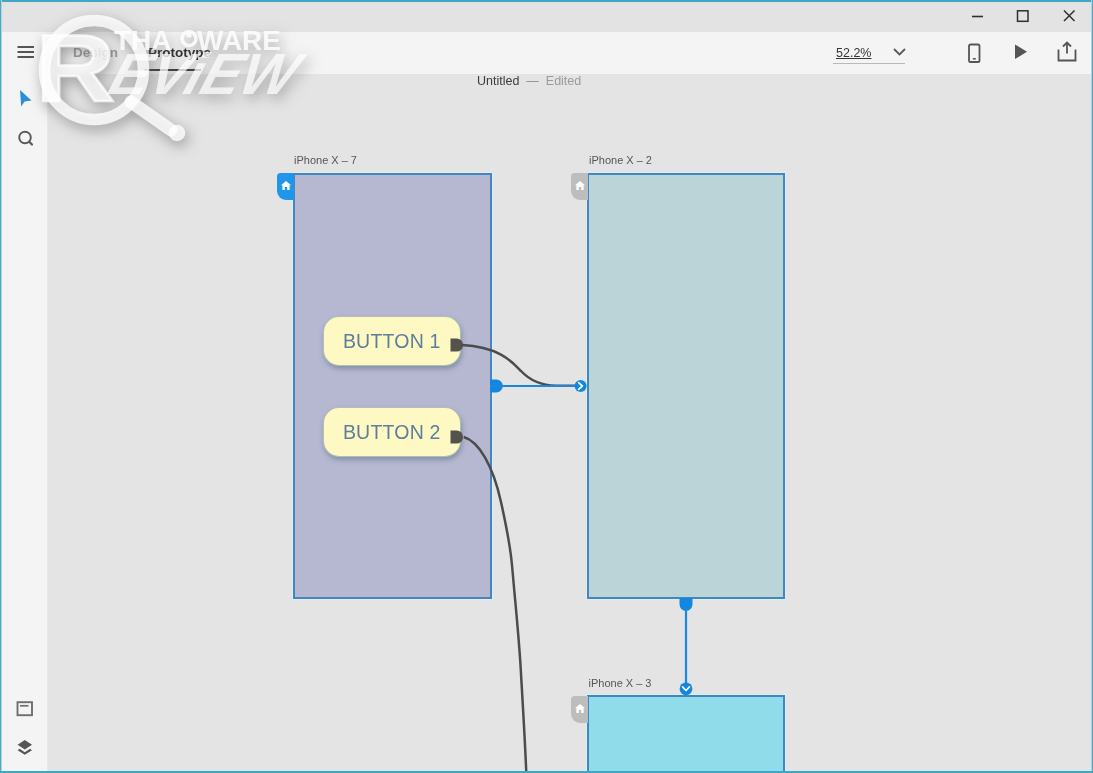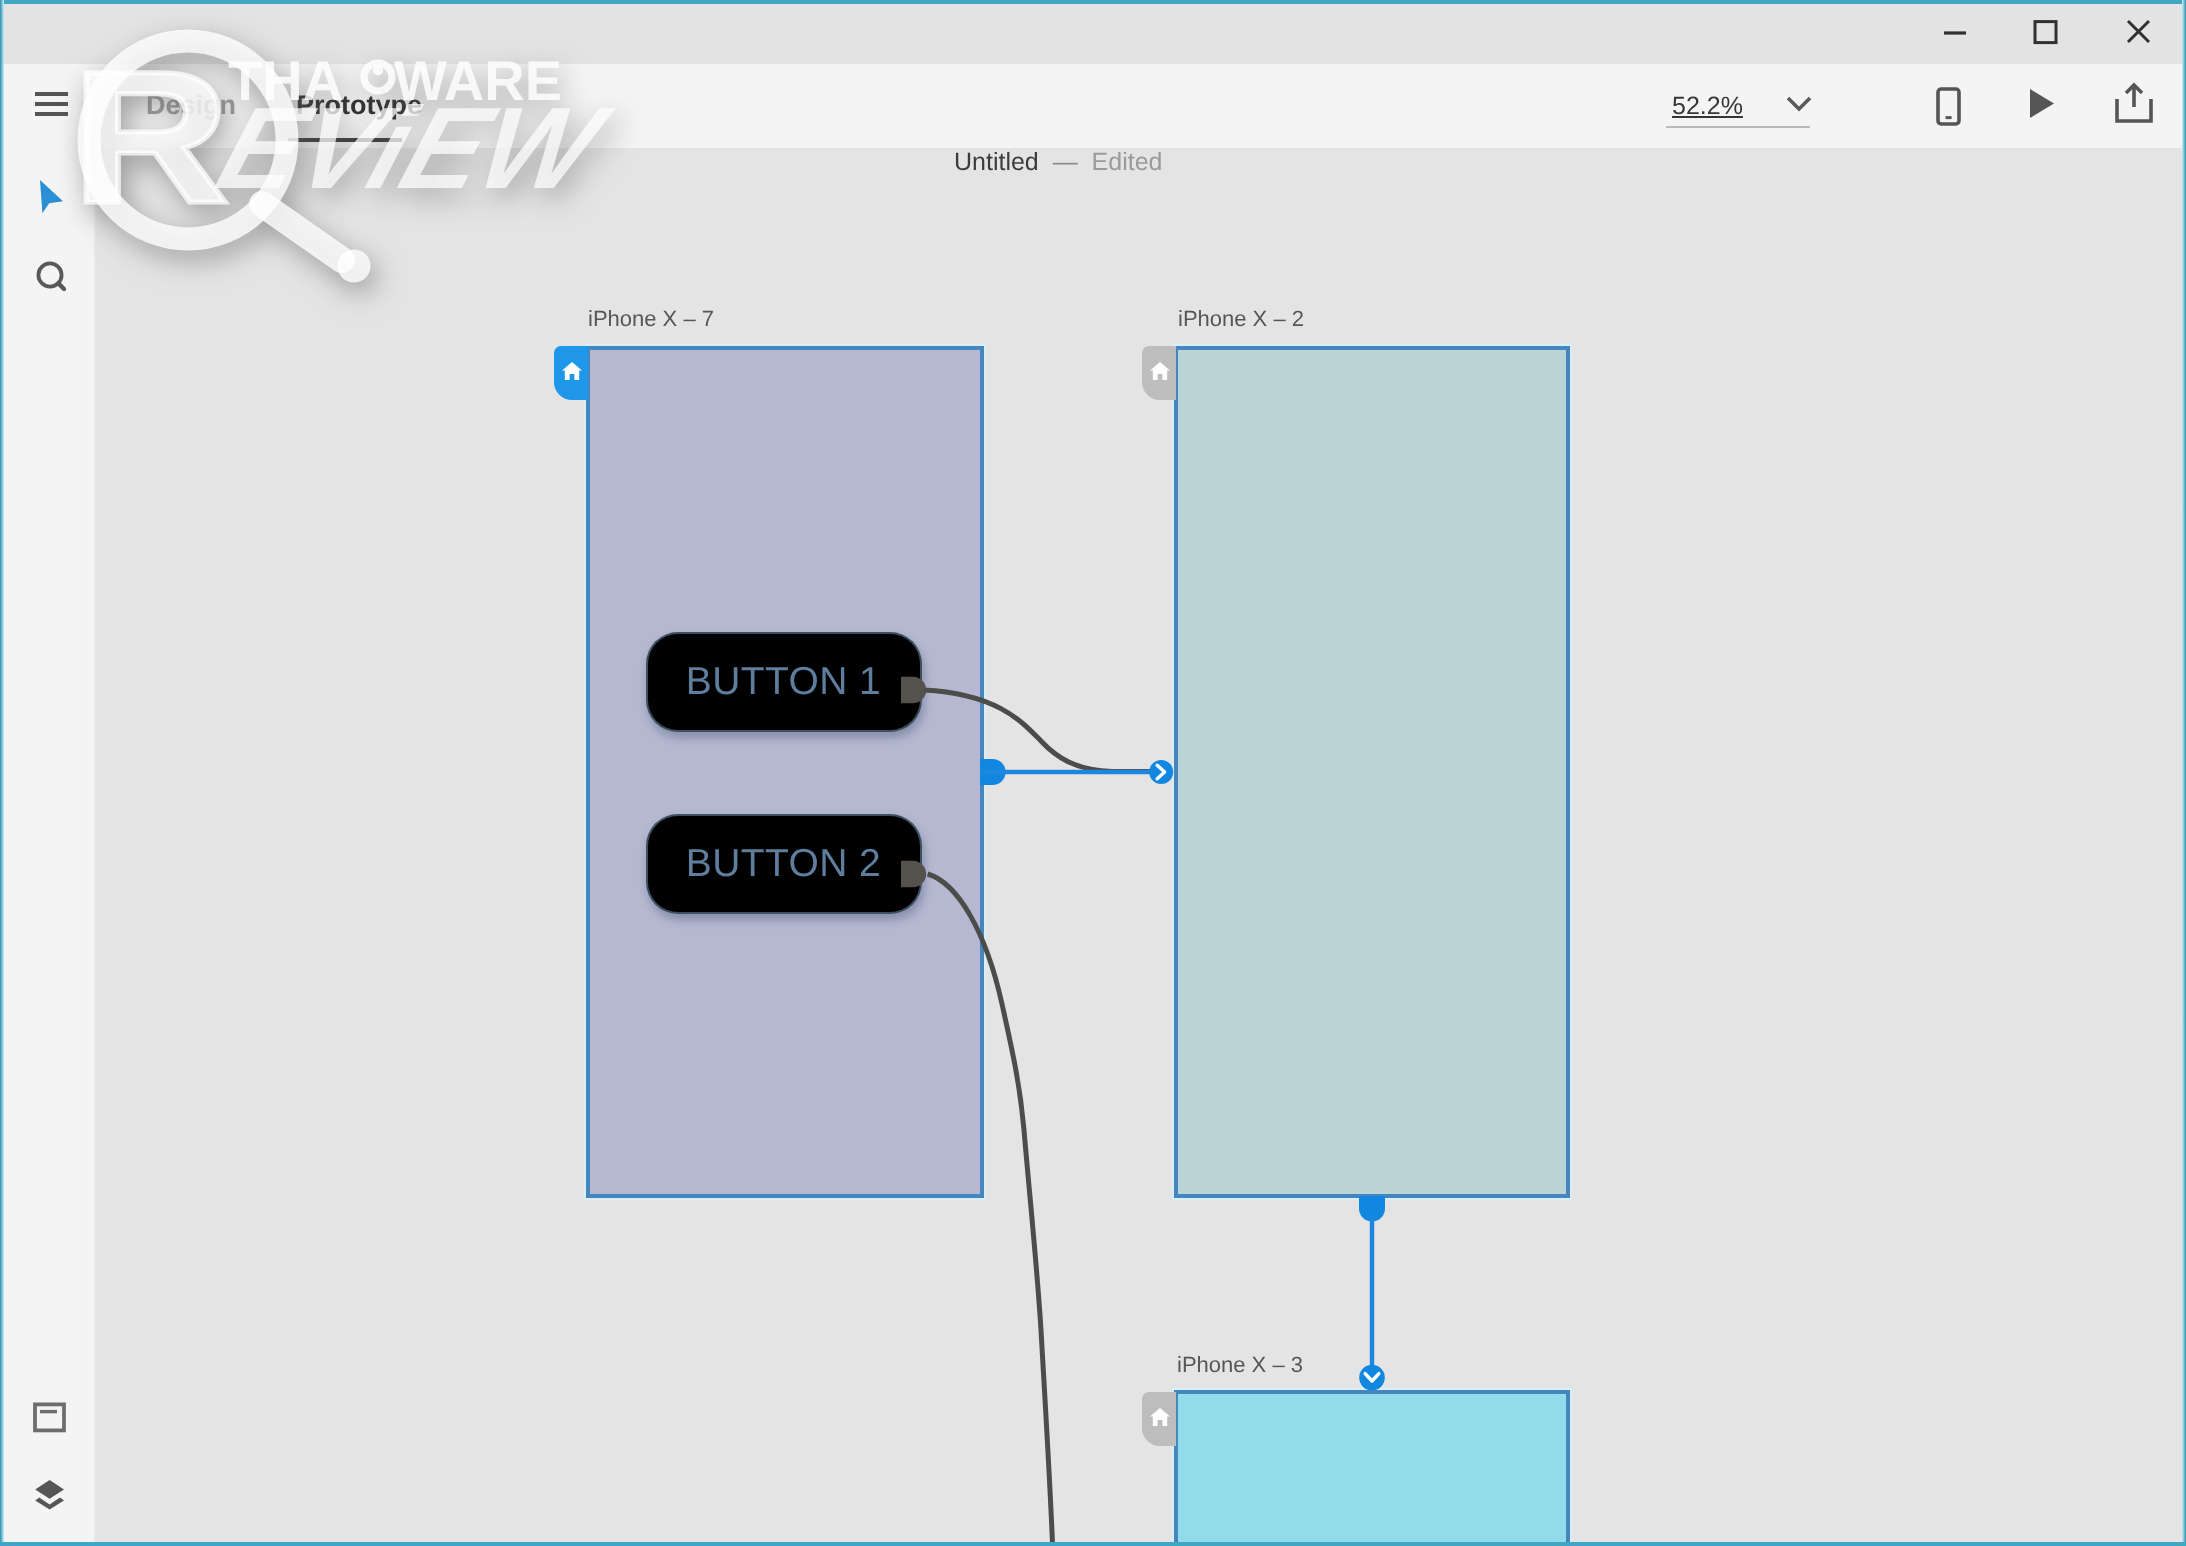--- a/index.html
+++ b/index.html
@@ -29,21 +29,21 @@
   .artboard{position:absolute;box-sizing:border-box;border:2px solid #4587bd;box-shadow:0 0 0 1px rgba(215,240,252,.8);}
   #ab1{left:293px;top:172.5px;width:198.5px;height:426px;background:#b6b8d1;}
   #ab2{left:587px;top:172.5px;width:197.5px;height:426px;background:#bad4d8;}
   #ab3{left:587px;top:695px;width:198px;height:78px;background:#90dcea;}
   .ablabel{position:absolute;font-size:11px;color:#565656;}
   
   .badge{position:absolute;width:16.5px;height:27px;border-radius:3.5px 0 0 9px;}
   .badge svg{position:absolute;left:3.5px;top:8px;}
   
   .pbtn{position:absolute;left:322.5px;width:138.5px;height:50px;border-radius:16px;
-        background:#000000;border:1px solid rgba(110,145,175,.55);box-sizing:border-box;
+        background:#fef9c3;border:1px solid rgba(110,145,175,.55);box-sizing:border-box;
         box-shadow:1px 3px 5px rgba(45,65,95,.35);
         font-size:19.5px;letter-spacing:0.2px;color:#5f7e9e;
         text-align:center;line-height:48px;}
 </style>
 </head>
 <body>
 <div class="abs" id="titlebar"></div>
 <div class="abs" id="toolbar"></div>
 <div class="abs" id="sidebar"></div>
 <div class="abs" id="canvas"></div>

